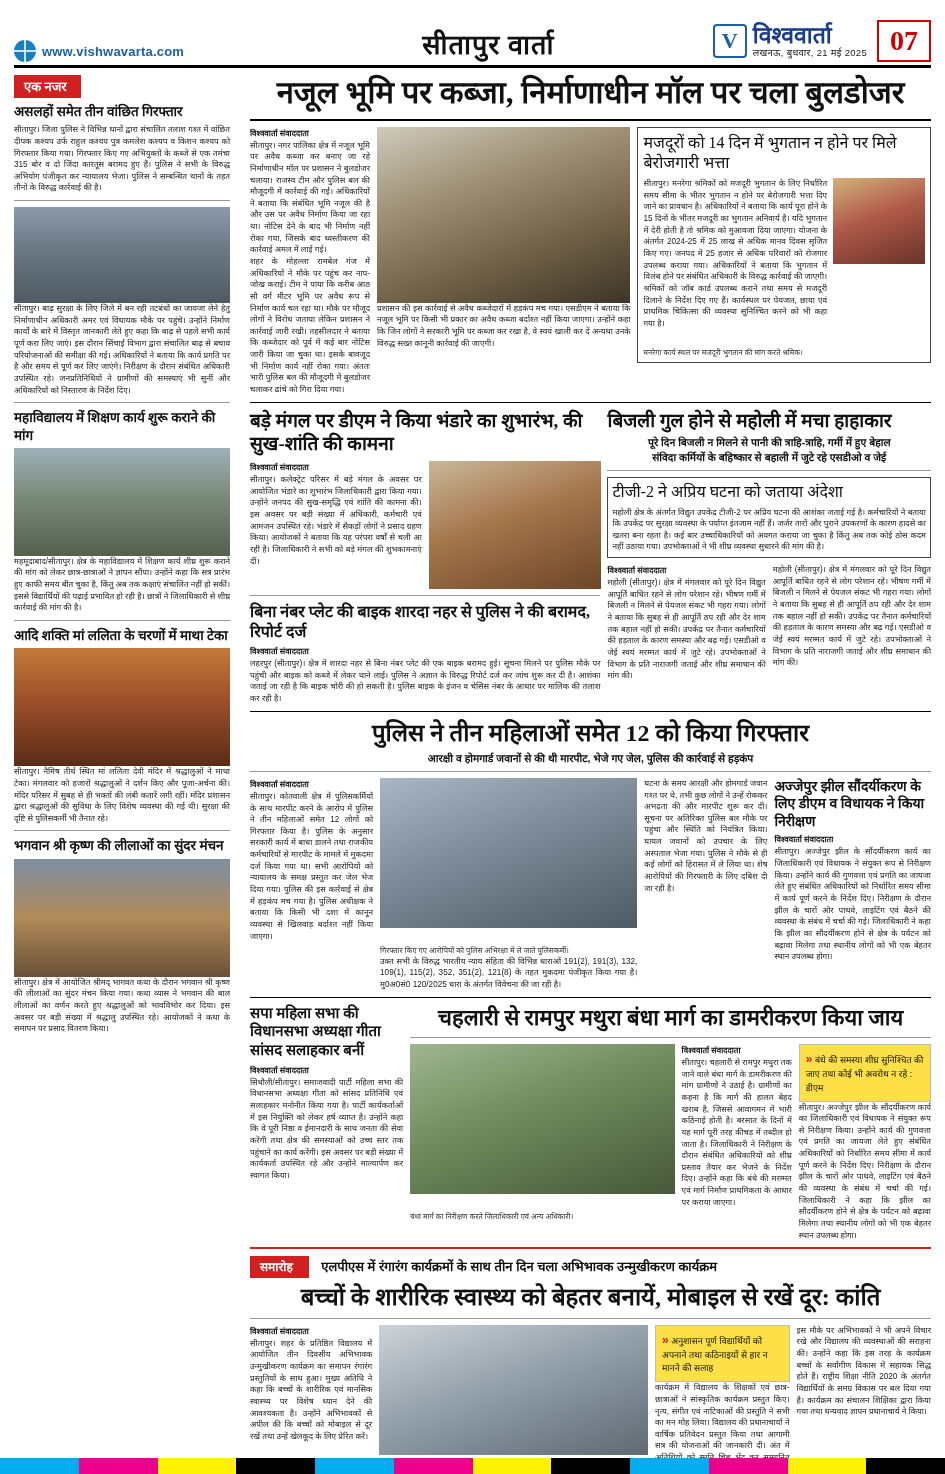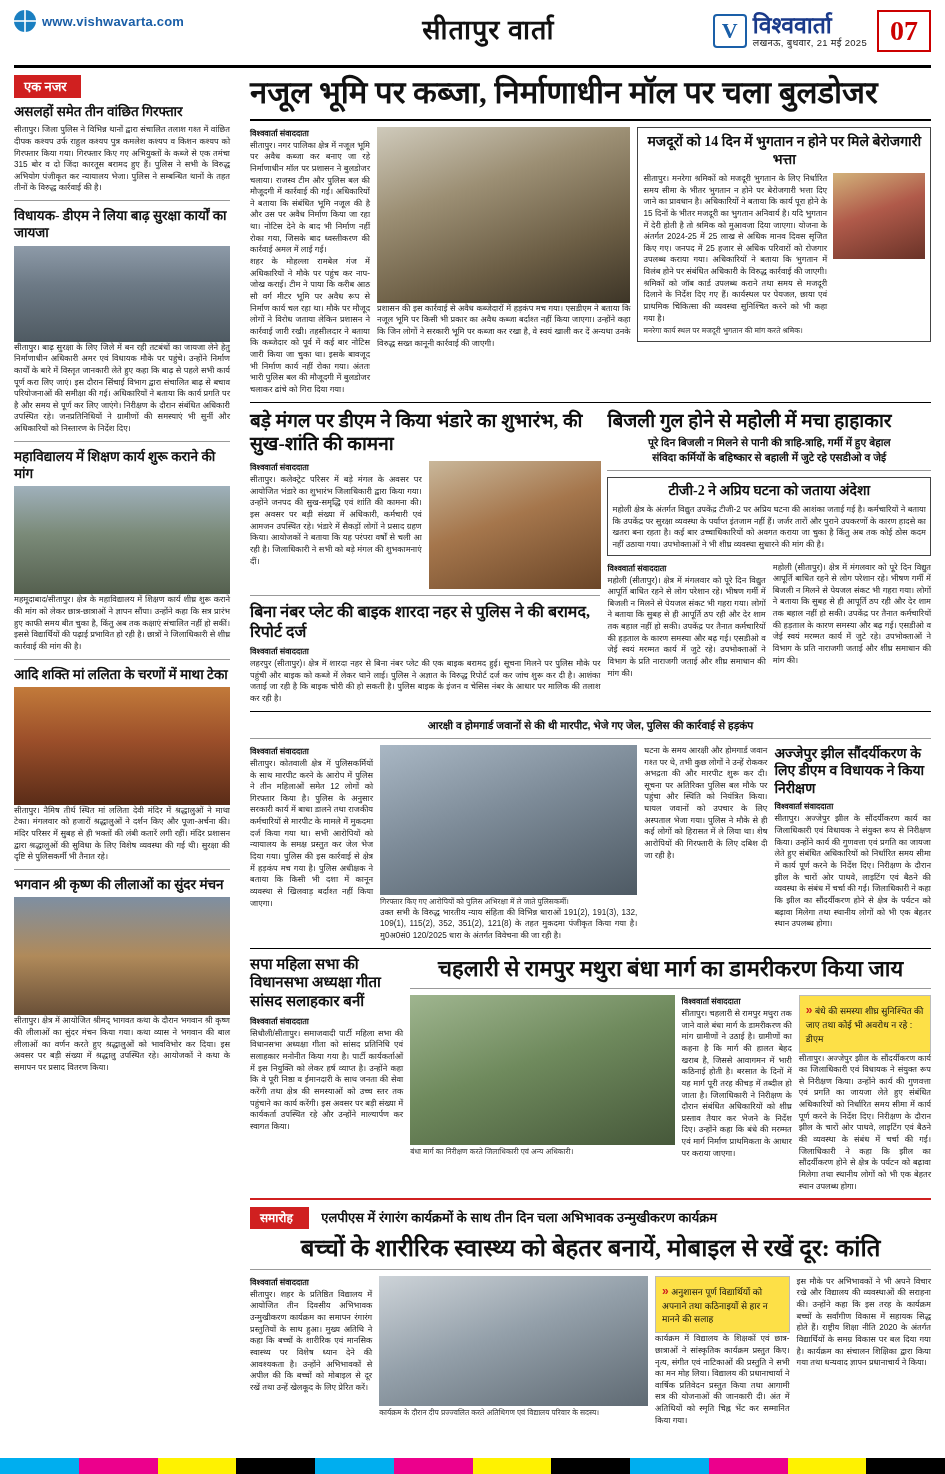--- a/index.html
+++ b/index.html
@@ -13,23 +13,23 @@
     position:relative;
   }
   .page {
     width:945px; height:1474px;
     padding:10px 14px 6px 14px;
     position:relative;
   }
 
   
   .masthead {
-    display:flex; align-items:flex-start; justify-content:space-between;
+    display:flex; align-items:flex-end; justify-content:space-between;
     border-bottom:3px solid #000;
-    padding-bottom:16px;
+    padding-bottom:3px;
     height:58px;
   }
   .mast-left {
     display:flex; align-items:center; gap:6px;
     width:250px;
   }
   .globe {
     width:22px;height:22px;border-radius:50%;
     background:#1a7fc1;
     position:relative;
@@ -88,41 +88,41 @@
   .ph.p1{height:96px;background:linear-gradient(180deg,#8d9aa8 0%,#6d7a86 40%,#4f5a62 100%);}
   .ph.p2{height:108px;background:linear-gradient(180deg,#9fb0bb 0%,#7a8a78 45%,#55604f 100%);}
   .ph.p3{height:118px;background:linear-gradient(180deg,#c27a3a 0%,#9c4f2a 45%,#5a2c18 100%);}
   .ph.p4{height:118px;background:linear-gradient(180deg,#7e8fa2 0%,#b08a5a 50%,#6a5038 100%);}
   .body-txt {
     font-size:8.2px; line-height:1.42; text-align:justify; color:#222;
   }
 
   
   .main-head {
-    font-size:31px; font-weight:bold; line-height:1.18;
+    font-size:31px; font-weight:bold; text-align:center; line-height:1.18;
     font-family:"Liberation Serif", serif;
     border-bottom:2px solid #000; padding-bottom:7px; margin-bottom:6px;
   }
   .sec { margin-bottom:6px; }
   .cols3 { display:flex; gap:7px; }
   .cols2 { display:flex; gap:7px; }
   .c { flex:1; }
   .byline { font-size:8px; font-weight:bold; color:#111; margin-bottom:2px;}
   .ph.wide1 { height:176px; background:linear-gradient(160deg,#cfcabb 0%,#9c8f74 35%,#6c5e45 70%,#3d3527 100%); }
   .ph.wide3 { height:128px; background:linear-gradient(160deg,#c9b79a 0%,#a5764c 45%,#6b4628 100%); }
   .ph.wide4 { height:150px; background:linear-gradient(160deg,#a9b7c4 0%,#7d8b98 45%,#4e5a64 100%); }
   .ph.wide5 { height:150px; background:linear-gradient(160deg,#9fb58f 0%,#6f8a5d 45%,#46583a 100%); }
   .ph.wide6 { height:130px; background:linear-gradient(160deg,#cdd3d8 0%,#94a0aa 45%,#5f6a73 100%); }
 
   .boxed {
     border:1px solid #444; padding:5px; margin-bottom:6px;
   }
   .box-head {
-    font-size:14px; font-weight:bold; line-height:1.3; margin-bottom:4px;
-    font-family:"Liberation Serif", serif; text-align:center;
+    font-size:16px; font-weight:normal; line-height:1.3; margin-bottom:4px;
+    font-family:"Liberation Serif", serif; text-align:left;
   }
   .sub-head {
     font-size:19px; font-weight:bold; line-height:1.25;
     font-family:"Liberation Serif", serif;
   }
   .sub-head.center { text-align:center; }
   .sub-head.sm { font-size:16px; }
   .sub-head.lg { font-size:24px; }
   .kicker {
     font-size:10.5px; font-weight:bold; text-align:center; line-height:1.35;
@@ -135,21 +135,21 @@
   .tag {
     background:#d02020;color:#fff;font-size:12px;font-weight:bold;
     padding:2px 16px 3px 10px; display:inline-block;
     font-family:"Liberation Serif", serif;
   }
   .quote-box {
     border:1px solid #bbb; padding:6px; font-size:9px; line-height:1.45;
     color:#111; background:#fde047;
   }
   .quote-mark { color:#d02020; font-weight:bold; font-size:12px; }
-  .caption { font-size:7.5px; color:#333; margin-top:2px; line-height:1.3; }
+  .caption { font-size:7.5px; color:#333; margin-top:18px; line-height:1.3; }
 
   
   .colorbars { position:absolute; left:0; bottom:0; width:945px; height:16px; display:flex; }
   .colorbars span { flex:1; }
 </style>
 </head>
 <body>
 
 <div class="page">
 
@@ -176,21 +176,20 @@
     <div class="col-left">
 
       <div class="ek-nazar-head">एक नजर</div>
 
       <div class="rail-box">
         <div class="rail-head">असलहों समेत तीन वांछित गिरफ्तार</div>
         <div class="body-txt">सीतापुर। जिला पुलिस ने विभिन्न थानों द्वारा संचालित तलाश गश्त में वांछित दीपक कश्यप उर्फ राहुल कश्यप पुत्र कमलेश कश्यप व किशन कश्यप को गिरफ्तार किया गया। गिरफ्तार किए गए अभियुक्तों के कब्जे से एक तमंचा 315 बोर व दो जिंदा कारतूस बरामद हुए हैं। पुलिस ने सभी के विरुद्ध अभियोग पंजीकृत कर न्यायालय भेजा। पुलिस ने सम्बन्धित थानों के तहत तीनों के विरुद्ध कार्रवाई की है।</div>
       </div>
 
       <div class="rail-box">
-        <div class="rail-head">विधायक- डीएम ने लिया बाढ़ सुरक्षा कार्यों का जायजा</div>
         <div class="ph p1"></div>
         <div class="body-txt">सीतापुर। बाढ़ सुरक्षा के लिए जिले में बन रही तटबंधों का जायजा लेने हेतु निर्माणाधीन अधिकारी अमर एवं विधायक मौके पर पहुंचे। उन्होंने निर्माण कार्यों के बारे में विस्तृत जानकारी लेते हुए कहा कि बाढ़ से पहले सभी कार्य पूर्ण करा लिए जाएं। इस दौरान सिंचाई विभाग द्वारा संचालित बाढ़ से बचाव परियोजनाओं की समीक्षा की गई। अधिकारियों ने बताया कि कार्य प्रगति पर है और समय से पूर्ण कर लिए जाएंगे। निरीक्षण के दौरान संबंधित अधिकारी उपस्थित रहे। जनप्रतिनिधियों ने ग्रामीणों की समस्याएं भी सुनीं और अधिकारियों को निस्तारण के निर्देश दिए।</div>
       </div>
 
       <div class="rail-box">
         <div class="rail-head">महाविद्यालय में शिक्षण कार्य शुरू कराने की मांग</div>
         <div class="ph p2"></div>
         <div class="body-txt">महमूदाबाद/सीतापुर। क्षेत्र के महाविद्यालय में शिक्षण कार्य शीघ्र शुरू कराने की मांग को लेकर छात्र-छात्राओं ने ज्ञापन सौंपा। उन्होंने कहा कि सत्र प्रारंभ हुए काफी समय बीत चुका है, किंतु अब तक कक्षाएं संचालित नहीं हो सकीं। इससे विद्यार्थियों की पढ़ाई प्रभावित हो रही है। छात्रों ने जिलाधिकारी से शीघ्र कार्रवाई की मांग की है।</div>
       </div>
 
@@ -276,20 +275,21 @@
             <div class="c">
               <div class="body-txt">महोली (सीतापुर)। क्षेत्र में मंगलवार को पूरे दिन विद्युत आपूर्ति बाधित रहने से लोग परेशान रहे। भीषण गर्मी में बिजली न मिलने से पेयजल संकट भी गहरा गया। लोगों ने बताया कि सुबह से ही आपूर्ति ठप रही और देर शाम तक बहाल नहीं हो सकी। उपकेंद्र पर तैनात कर्मचारियों की हड़ताल के कारण समस्या और बढ़ गई। एसडीओ व जेई स्वयं मरम्मत कार्य में जुटे रहे। उपभोक्ताओं ने विभाग के प्रति नाराजगी जताई और शीघ्र समाधान की मांग की।</div>
             </div>
           </div>
         </div>
       </div>
 
       <div class="rule"></div>
 
       <div>
+        <div class="sub-head lg center">पुलिस ने तीन महिलाओं समेत 12 को किया गिरफ्तार</div>
         <div class="kicker">आरक्षी व होमगार्ड जवानों से की थी मारपीट, भेजे गए जेल, पुलिस की कार्रवाई से हड़कंप</div>
         <div class="rule thin"></div>
         <div class="cols3">
           <div class="c" style="flex:1.1">
             <div class="byline">विश्ववार्ता संवाददाता</div>
             <div class="body-txt">सीतापुर। कोतवाली क्षेत्र में पुलिसकर्मियों के साथ मारपीट करने के आरोप में पुलिस ने तीन महिलाओं समेत 12 लोगों को गिरफ्तार किया है। पुलिस के अनुसार सरकारी कार्य में बाधा डालने तथा राजकीय कर्मचारियों से मारपीट के मामले में मुकदमा दर्ज किया गया था। सभी आरोपियों को न्यायालय के समक्ष प्रस्तुत कर जेल भेज दिया गया। पुलिस की इस कार्रवाई से क्षेत्र में हड़कंप मच गया है। पुलिस अधीक्षक ने बताया कि किसी भी दशा में कानून व्यवस्था से खिलवाड़ बर्दाश्त नहीं किया जाएगा।</div>
           </div>
           <div class="c" style="flex:2.3">
             <div class="ph wide4"></div>
             <div class="caption">गिरफ्तार किए गए आरोपियों को पुलिस अभिरक्षा में ले जाते पुलिसकर्मी।</div>

